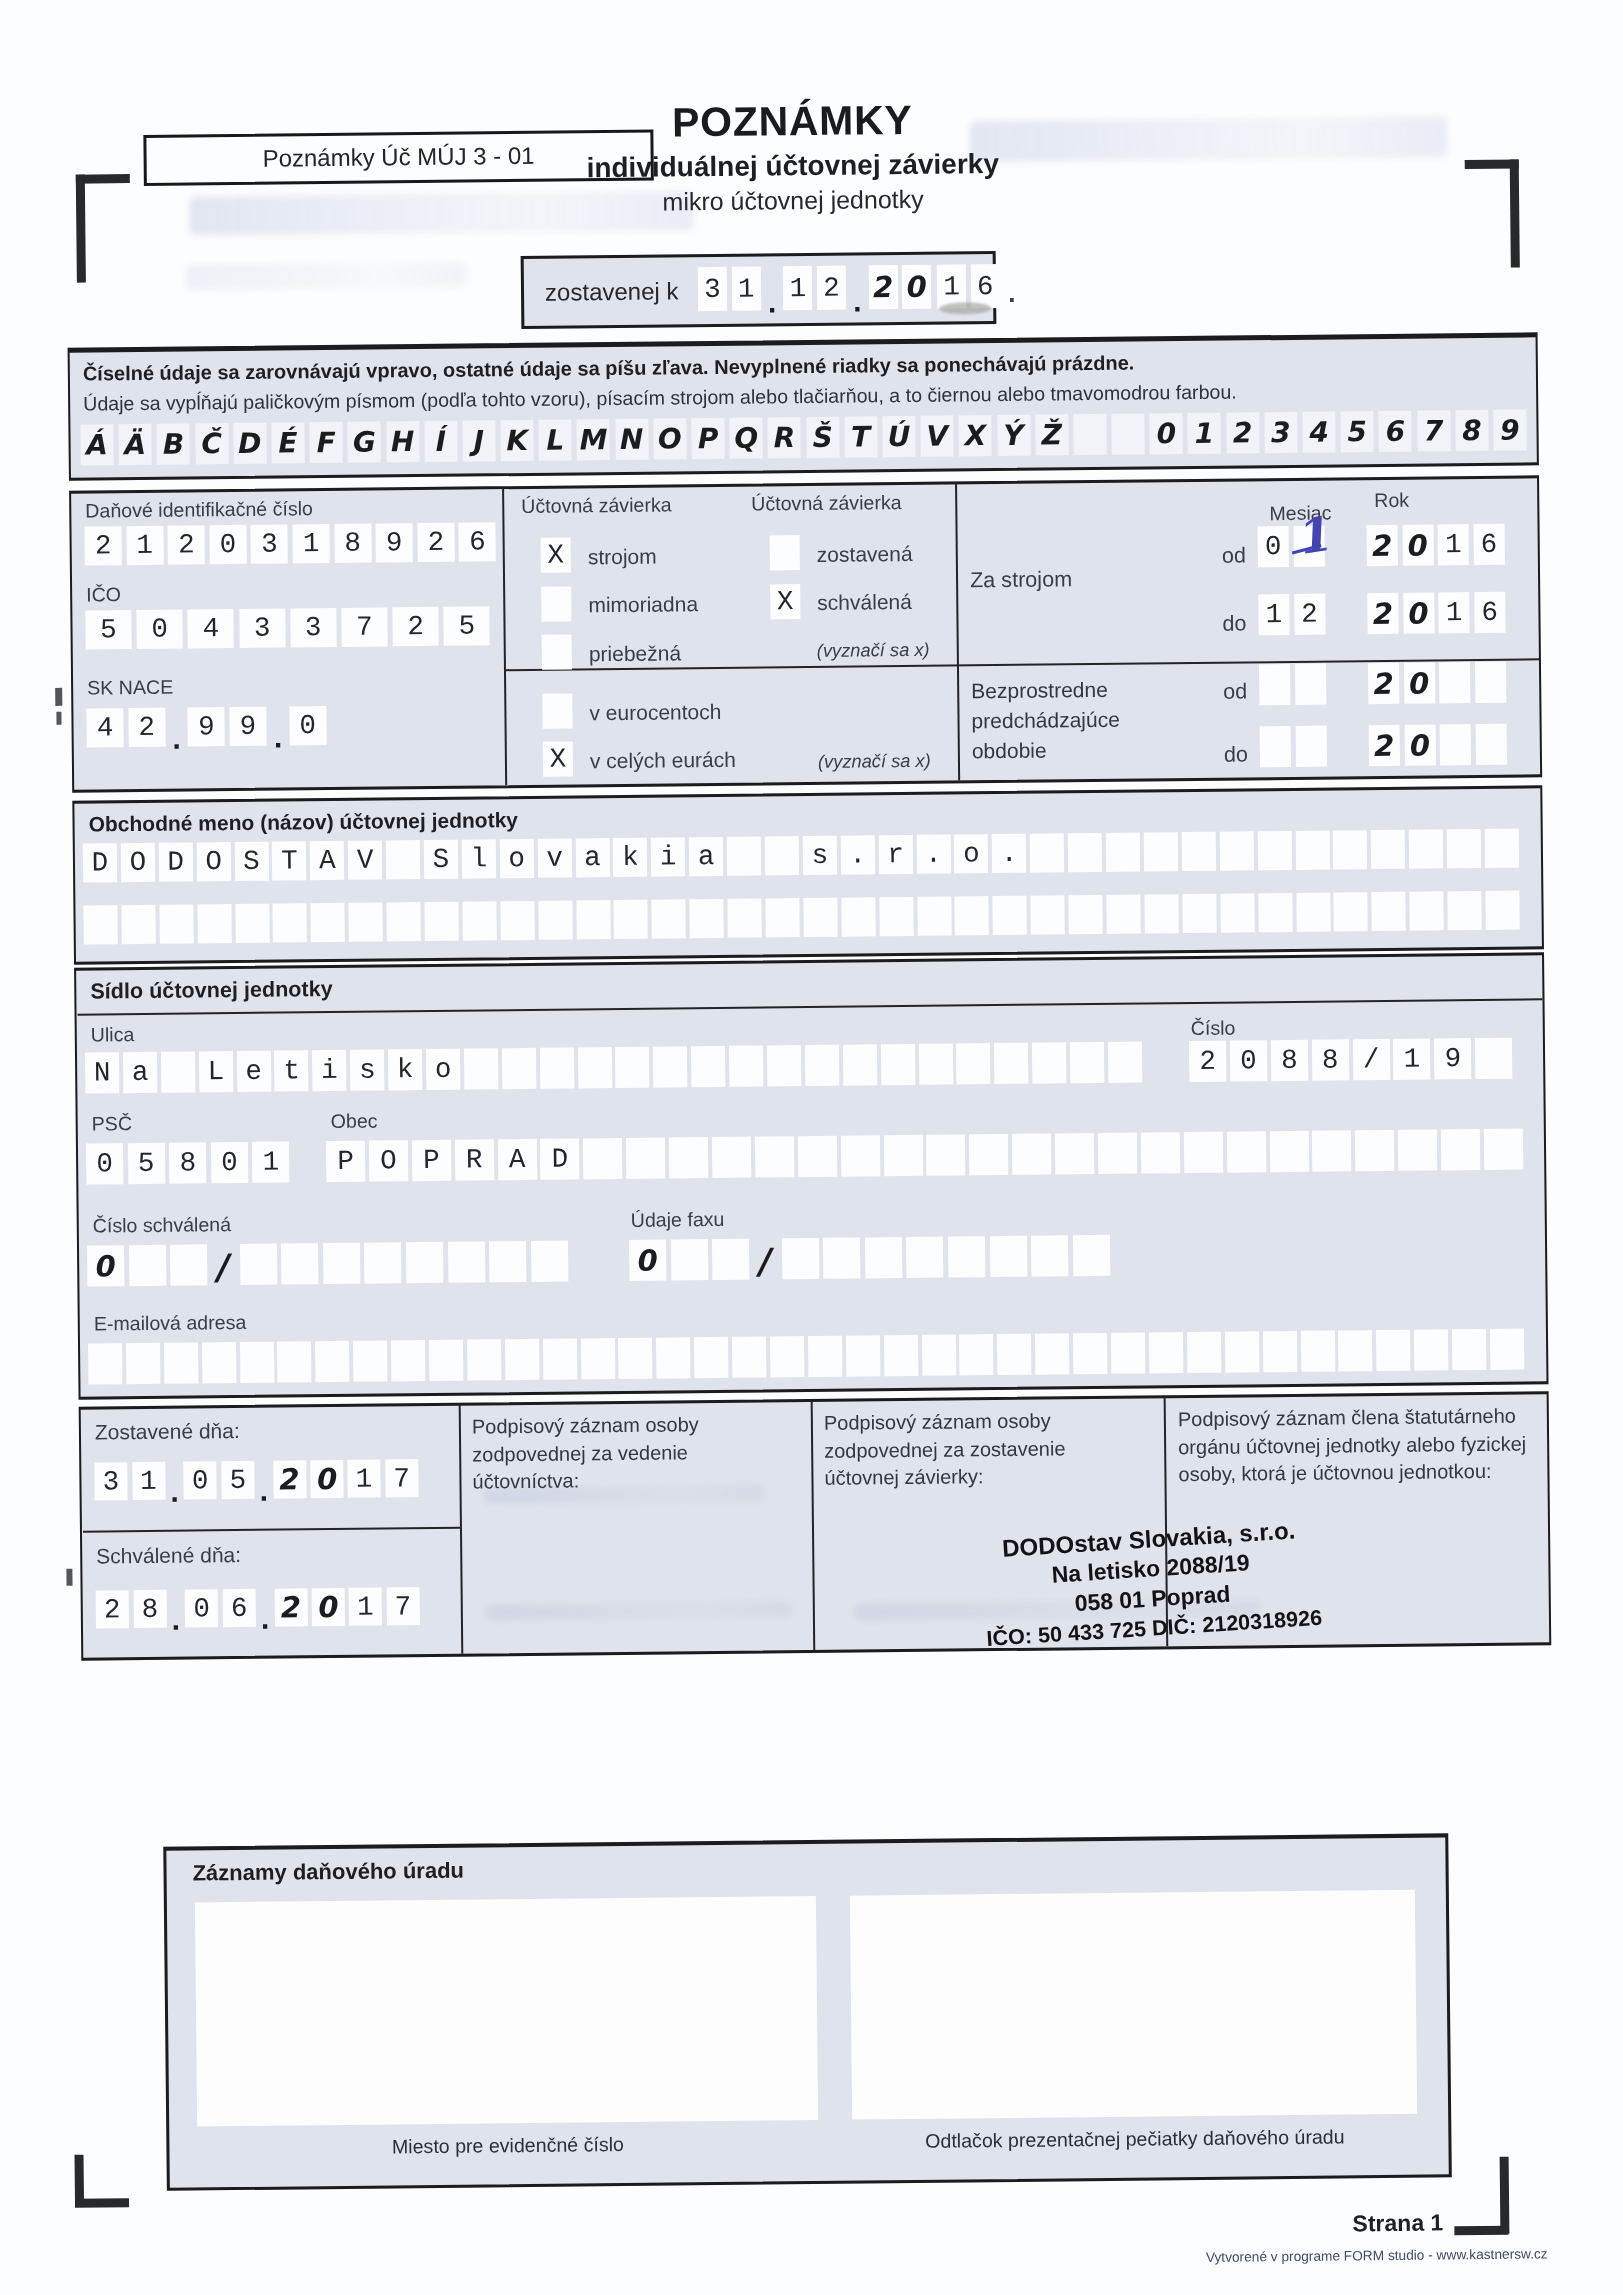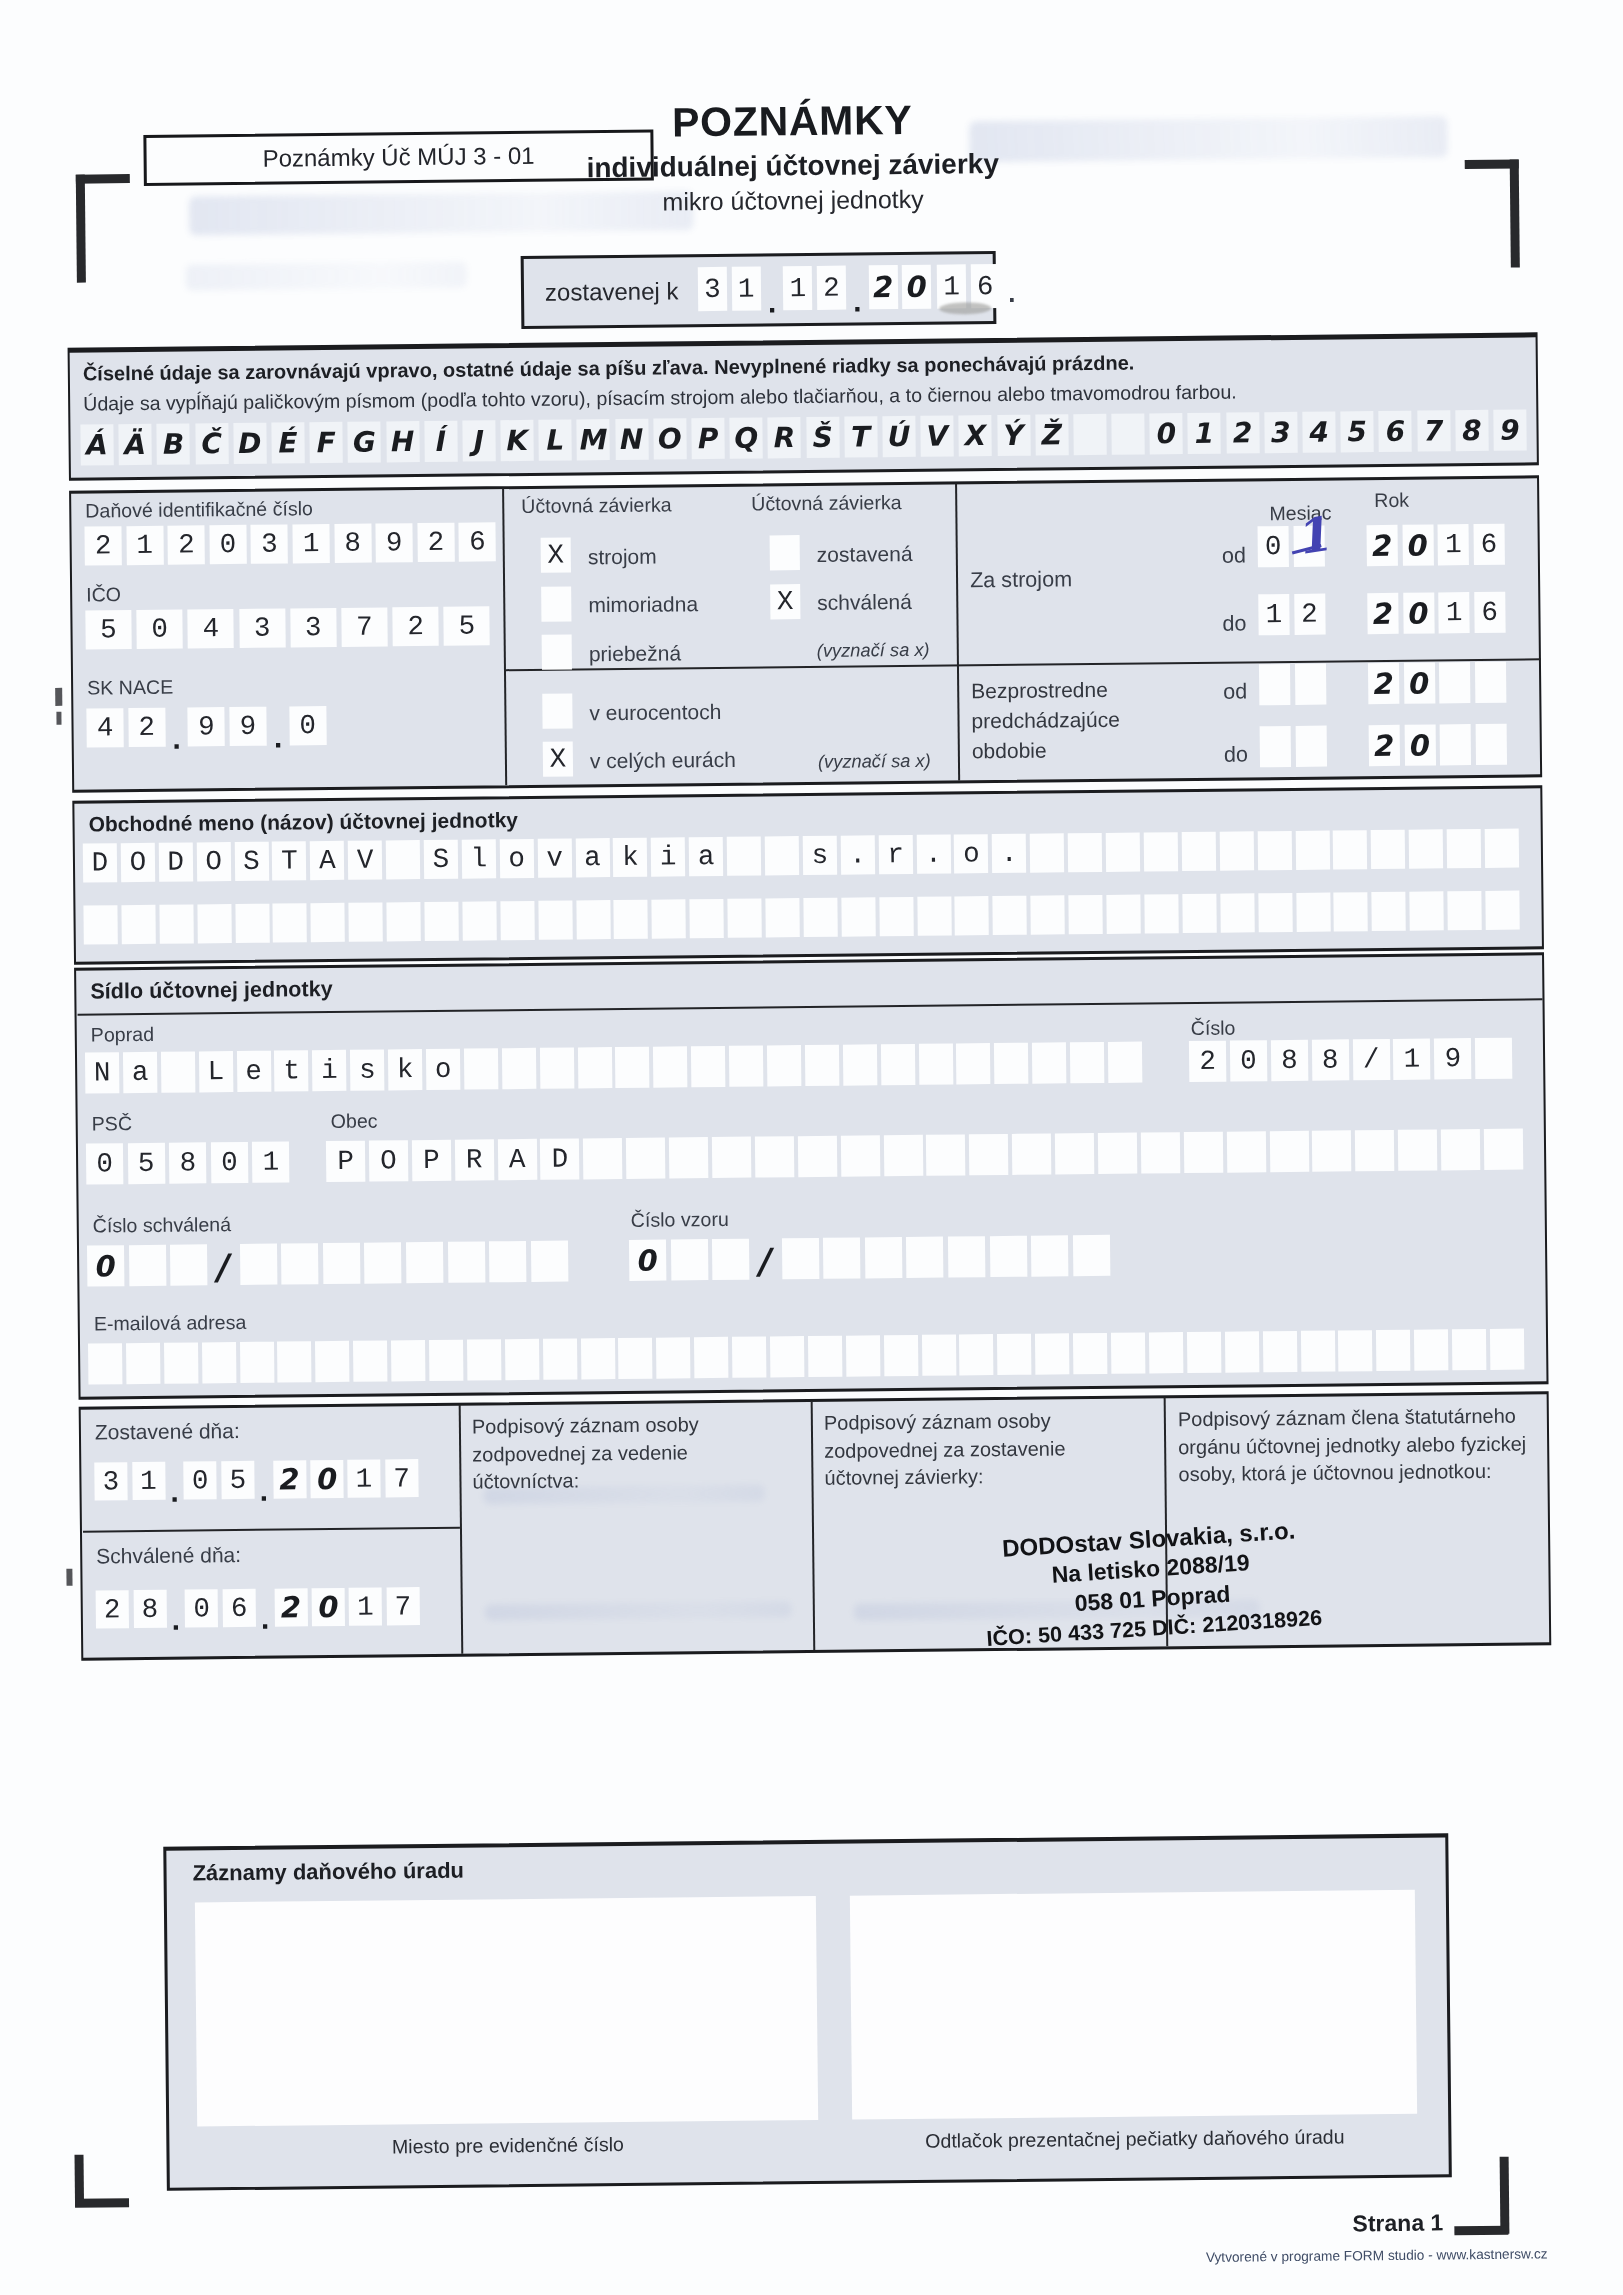--- a/index.html
+++ b/index.html
@@ -362,21 +362,21 @@
         <span class="cell"></span>
         <span class="cell"></span>
         <span class="cell"></span>
         <span class="cell"></span>
       </div>
 
   <div class="box" style="left:77px;top:960px;width:1470px;height:432px;border-width:3.3px 2.6px 3.9px 2.6px;"></div>
   <span class="lbl bold" style="left:93px;top:972px;font-size:21.6px;">Sídlo účtovnej jednotky</span>
   <div class="hline" style="left:80px;top:1006px;width:1465px;height:2px;"></div>
 
-  <span class="lbl" style="left:93px;top:1017px;">Poprad</span>
+  <span class="lbl" style="left:93px;top:1017px;">Ulica</span>
   <span class="lbl" style="left:1193px;top:1022px;">Číslo</span>
   <div class="cellrow abs" style="left:87px;top:1045px;--cw:34px;--ch:41px;gap:3.9px;">
         <span class="cell">N</span>
         <span class="cell">a</span>
         <span class="cell"></span>
         <span class="cell">L</span>
         <span class="cell">e</span>
         <span class="cell">t</span>
         <span class="cell">i</span>
         <span class="cell">s</span>
@@ -446,21 +446,21 @@
         <span class="cell"></span>
         <span class="cell"></span>
         <span class="cell"></span>
         <span class="cell"></span>
         <span class="cell"></span>
         <span class="cell"></span>
         <span class="cell"></span>
       </div>
 
   <span class="lbl" style="left:93px;top:1208px;">Číslo schválená</span>
-  <span class="lbl" style="left:631px;top:1208px;">Číslo vzoru</span>
+  <span class="lbl" style="left:631px;top:1208px;">Údaje faxu</span>
   <div class="grp" style="left:87px;top:1238px;--cw:37px;--ch:41px;">
     <span class="cellrow pre">
           <span class="cell">0</span>
           <span class="cell"></span>
           <span class="cell"></span>
         </span>
     <span class="slash">/</span>
     <span class="cellrow">
           <span class="cell"></span>
           <span class="cell"></span>

